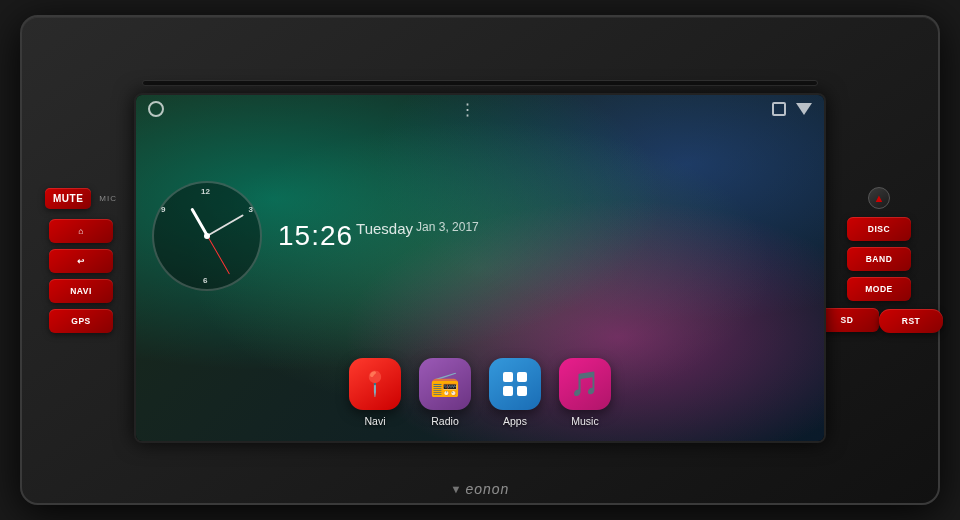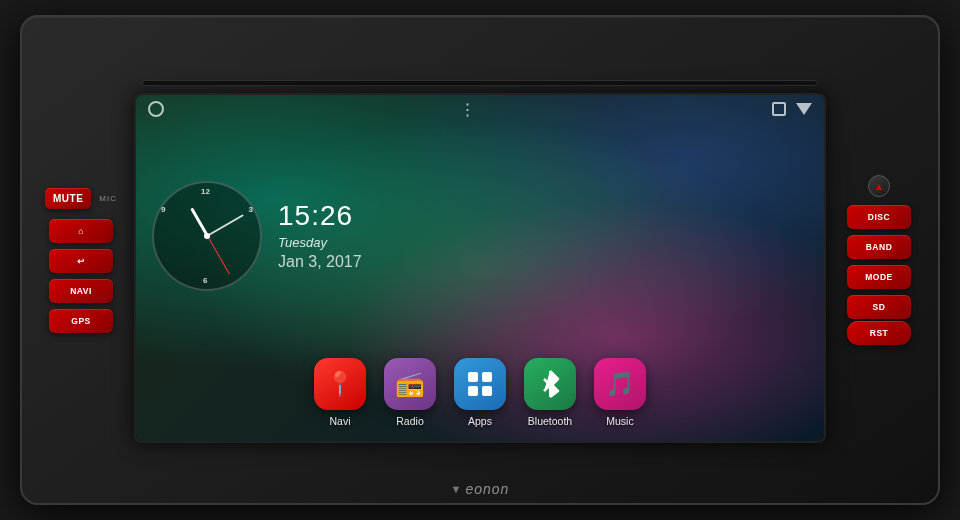--- a/index.html
+++ b/index.html
@@ -274,39 +274,38 @@
     .clock-num {
       position: absolute;
       font-size: 8px;
       color: rgba(255,255,255,0.8);
       font-weight: bold;
     }
 
     
     .datetime-widget {
       display: flex;
-      flex-direction: column;
+      flex-direction: row;
       gap: 3px;
     }
 
     .time-display {
       font-size: 28px;
       font-weight: 300;
       color: #fff;
       letter-spacing: 1px;
     }
 
     .day-display {
-      font-size: 13px;
+      font-size: 15px;
       color: rgba(255,255,255,0.85);
-      font-style: italic;
     }
 
     .date-display {
-      font-size: 16px;
+      font-size: 12px;
       color: rgba(255,255,255,0.75);
     }
 
     
     .music-widget {
       flex: 1;
       display: flex;
       flex-direction: column;
       align-items: flex-start;
       gap: 8px;
@@ -539,51 +538,39 @@
               <svg width="28" height="28" viewBox="0 0 28 28" fill="white">
                 <rect x="2" y="2" width="10" height="10" rx="2"></rect>
                 <rect x="16" y="2" width="10" height="10" rx="2"></rect>
                 <rect x="2" y="16" width="10" height="10" rx="2"></rect>
                 <rect x="16" y="16" width="10" height="10" rx="2"></rect>
               </svg>
             </div>
             <span class="app-label">Apps</span>
           </div>
           <div class="app-icon">
-            <div class="app-icon-img app-bluetooth">
-              <svg width="24" height="30" viewBox="0 0 24 30" fill="white">
-                <path d="M12 2 L20 10 L14 16 L20 22 L12 28 L12 16 L6 22 M12 16 L6 10"></path>
-                <line x1="12" y1="2" x2="12" y2="28" stroke="white" stroke-width="2"></line>
-                <polyline points="12,2 20,10 14,16 20,22 12,28" fill="none" stroke="white" stroke-width="2.5" stroke-linejoin="round"></polyline>
-                <line x1="12" y1="16" x2="6" y2="10" stroke="white" stroke-width="2.5"></line>
-                <line x1="12" y1="16" x2="6" y2="22" stroke="white" stroke-width="2.5"></line>
-              </svg>
-            </div>
-            <span class="app-label">Bluetooth</span>
-          </div>
-          <div class="app-icon">
             <div class="app-icon-img app-music">🎵</div>
             <span class="app-label">Music</span>
           </div>
         </div>
       </div>
     </div>
 
     <div class="brand-bar">
       <span class="brand-v">▼</span>
       <span class="brand-logo">eonon</span>
     </div>
   </div>
 
   <div class="right-panel">
     <div class="right-top-row">
       <div class="eject-btn">▲</div>
     </div>
     <button class="side-btn">DISC</button>
     <button class="side-btn">BAND</button>
     <button class="side-btn">MODE</button>
-    <div style="display:flex;flex-direction:column;align-items:center;">
+    <div style="display:flex;flex-direction:row;align-items:center;">
       <button class="side-btn">SD</button>
       <button class="side-btn" style="margin-top:2px;border-radius:11px;">RST</button>
     </div>
   </div>
 
 </div>
 
 </body></html>

